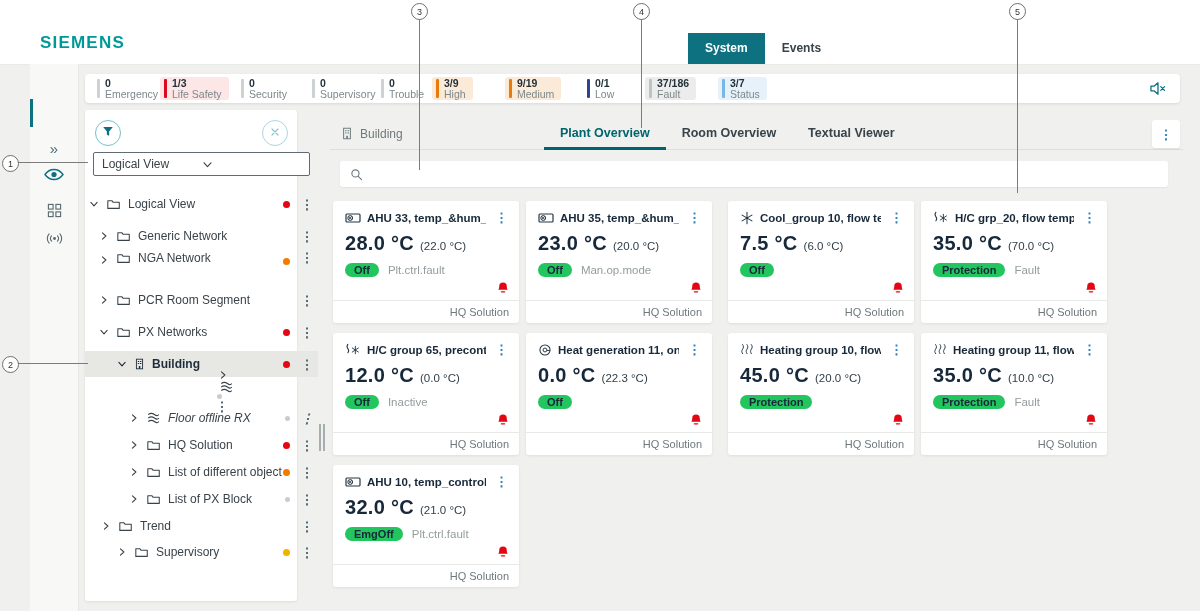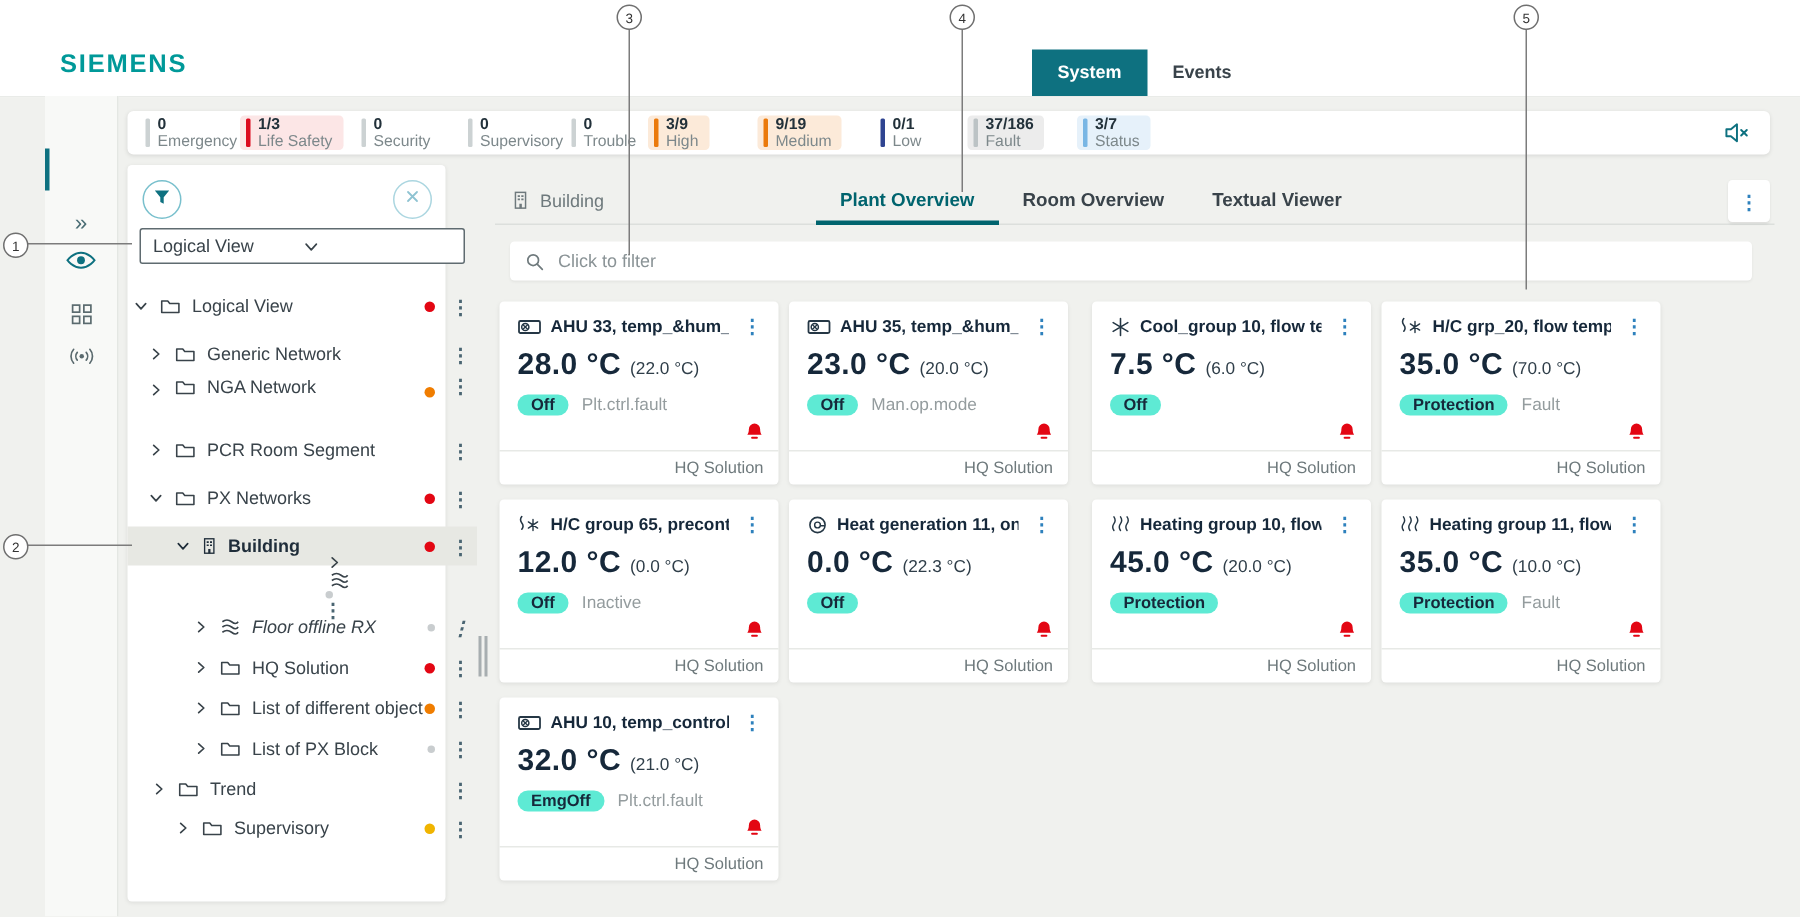--- a/index.html
+++ b/index.html
@@ -77,21 +77,21 @@
 
   
   .card{position:absolute;width:186px;height:122px;background:#fff;border-radius:3px;box-shadow:0 1px 3px rgba(0,0,0,.08);cursor:pointer}
   .card-head{display:flex;align-items:center;padding:9px 8px 0 12px;gap:6px}
   .card-title{font-size:11.5px;font-weight:bold;color:#16283a;white-space:nowrap;overflow:hidden;flex:1}
   .card-kebab{color:#2e81bd;font-weight:bold;font-size:13px;padding:0 3px;flex:none}
   .card-temp{position:absolute;left:12px;top:31px;display:flex;align-items:baseline;gap:6px;white-space:nowrap}
   .t-main{font-size:20px;font-weight:bold;color:#16283a;letter-spacing:.3px}
   .t-set{font-size:11.5px;color:#2f3e49}
   .card-badges{position:absolute;left:12px;top:60px;display:flex;align-items:center;gap:9px;height:17px}
-  .badge{background:#5eead4;border-radius:9px;padding:1px 9px;font-size:11px;font-weight:bold;color:#16283a;white-space:nowrap}
+  .badge{background:#22c55e;border-radius:9px;padding:1px 9px;font-size:11px;font-weight:bold;color:#16283a;white-space:nowrap}
   .card-status{font-size:11.5px;color:#949c9e;white-space:nowrap}
   .card-bell{position:absolute;right:9px;top:80px;line-height:0}
   .card-footer{position:absolute;left:0;right:0;bottom:0;height:22px;border-top:1px solid #e7e9e6;font-size:11px;
                color:#6e797c;text-align:right;line-height:22px;padding-right:10px}
 
   
   .co{position:absolute;width:15px;height:15px;border:1px solid #6f6f6f;border-radius:50%;background:#fff;font-size:9px;
       color:#333;display:flex;align-items:center;justify-content:center;z-index:60}
   .co-l{position:absolute;background:#7c7c7c;z-index:59;pointer-events:none}
   #co1{left:2px;top:155px}   #col1{left:17px;top:162px;width:71px;height:1px}
@@ -456,21 +456,20 @@
 <div class="head-line"></div>
 <div class="kebab-box">
     <span>⋮</span>
   </div>
 
 <div class="filterbar">
   <span style="line-height:0"><svg width="13" height="13" viewBox="0 0 16 16">
         <circle cx="6.7" cy="6.7" r="4.4" fill="none" stroke="#6f7a7d" stroke-width="1.4"></circle>
         <path d="M10.2 10.2l4 4" stroke="#6f7a7d" stroke-width="1.4" stroke-linecap="round"></path>
       </svg></span>
-  <input type="text" placeholder="Click to filter" style="">
 </div>
 
 <div id="cards">
     <div class="card" style="left: 333px; top: 201px;">
       <div class="card-head">
         <span style="line-height:0;flex:none"><svg width="16" height="14" viewBox="0 0 16 14">
             <rect x="1" y="3" width="14" height="8" rx="1" fill="none" stroke="#253745" stroke-width="1.2"></rect>
             <circle cx="5.2" cy="7" r="2.4" fill="none" stroke="#253745" stroke-width="1"></circle>
             <path d="M3.5 5.3l3.4 3.4M6.9 5.3L3.5 8.7" stroke="#253745" stroke-width="0.9"></path>
           </svg></span>

